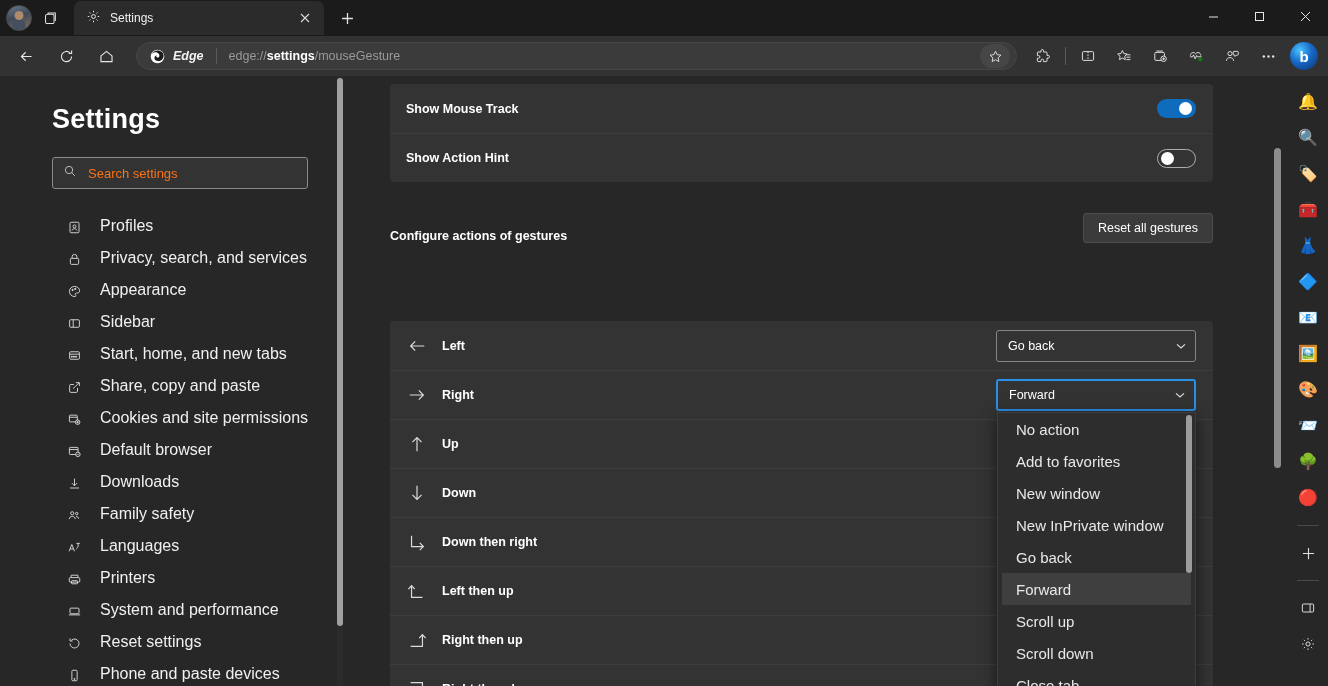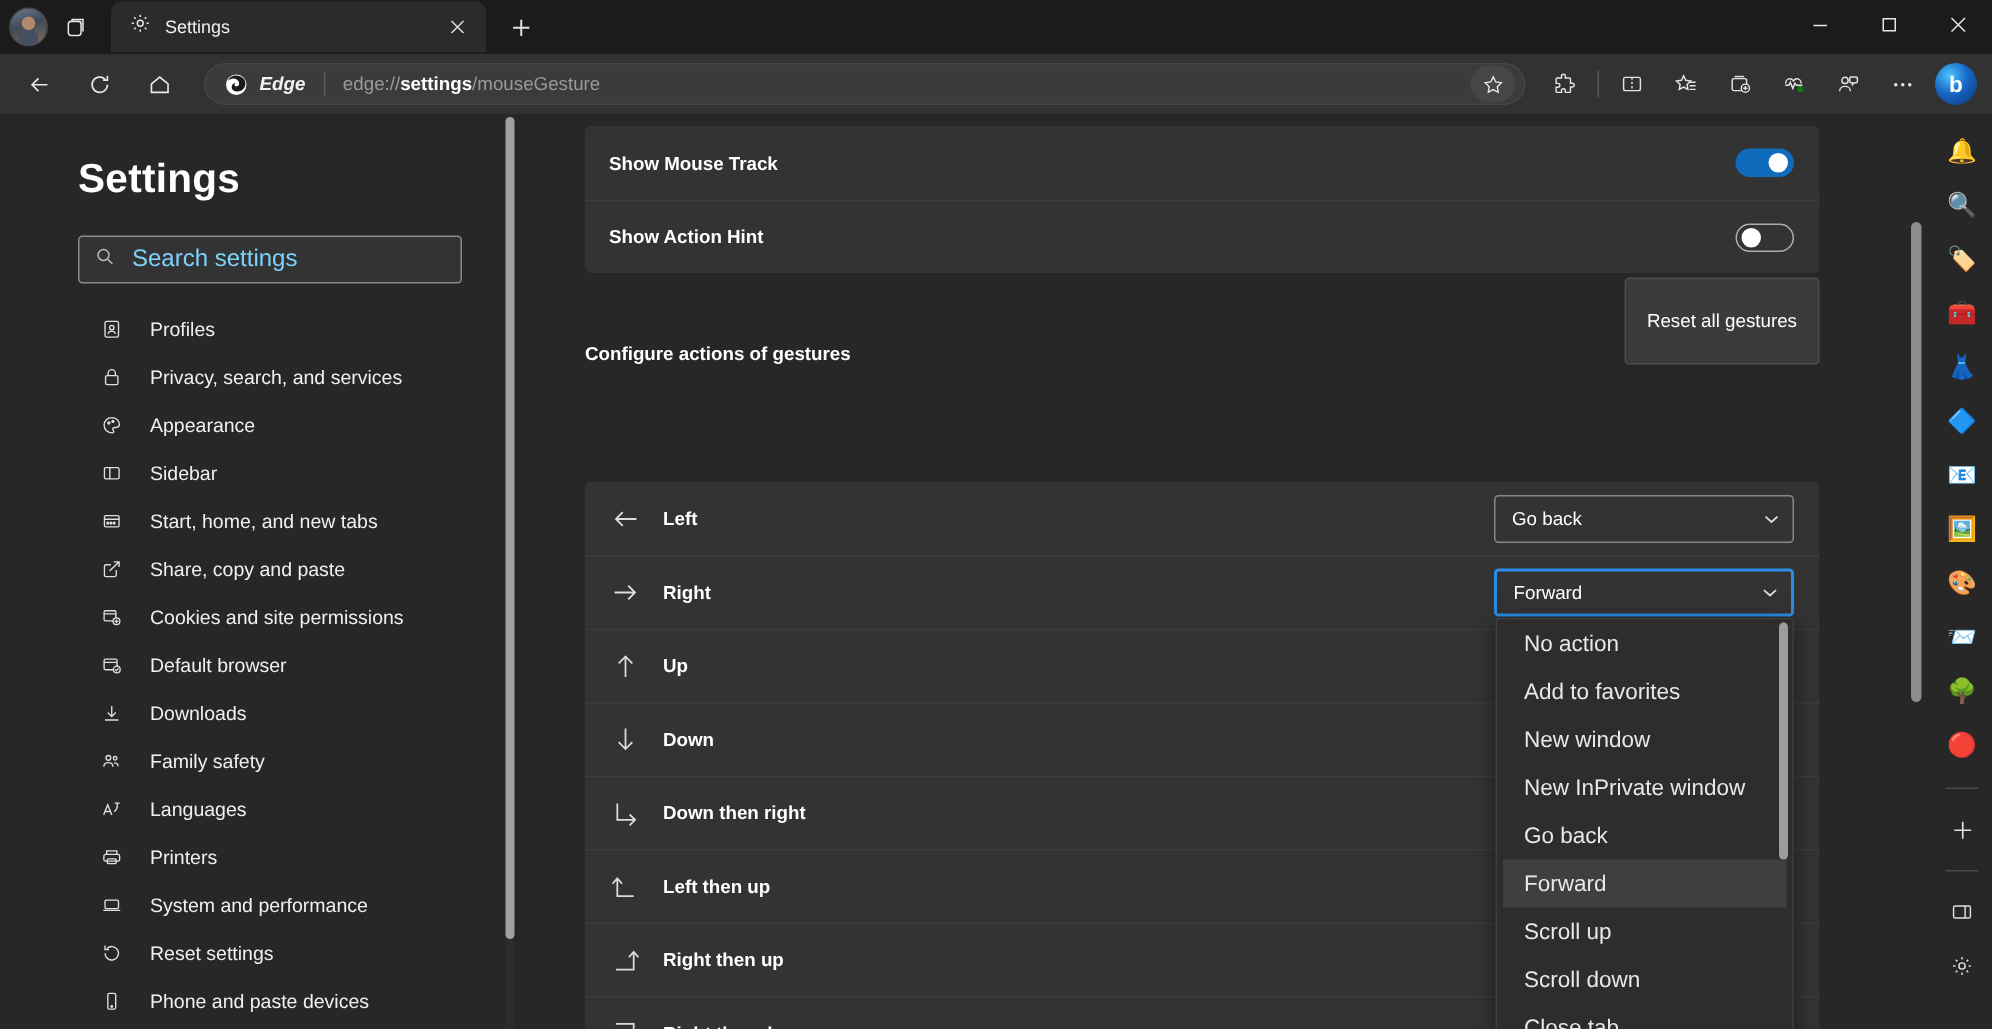--- a/index.html
+++ b/index.html
@@ -92,25 +92,25 @@
   .snav {
     position: absolute; left: 0; top: 0; width: 345px; height: 610px;
     background: #272727; overflow: hidden;
   }
   .snav-title { font-size: 27px; font-weight: bold; margin: 28px 0 0 52px; letter-spacing: .2px; }
   .search-box {
     margin: 22px 0 0 52px; width: 256px; height: 32px;
     border: 1px solid #8a8a8a; background: #333333; border-radius: 3px;
     display: flex; align-items: center; padding: 0 10px; gap: 11px;
   }
-  .search-ph { font-size: 16px; color: #7dd3fc; }
+  .search-ph { font-size: 13px; color: #f97316; }
   .snav-list { margin-top: 14px; }
   .snav-item {
-    height: 32px; display: flex; align-items: center; gap: 18px;
-    padding-left: 66px; color: #f0f0f0; font-size: 13px;
+    height: 32px; display: flex; align-items: flex-end; gap: 18px;
+    padding-left: 66px; color: #f0f0f0; font-size: 16px;
   }
   .snav-ico { width: 16px; height: 16px; display:flex;align-items:center;justify-content:center; flex-shrink:0; }
   .snav-scroll {
     position: absolute; left: 337px; top: 2px; width: 6px; height: 548px;
     background: #a0a0a0; border-radius: 3px;
   }
   .snav-track { position:absolute; left:337px; top:0; width:6px; height:610px; background:#2b2b2b; }
 
   
   .main {
@@ -136,21 +136,21 @@
   .toggle.on .knob { width: 13px; height: 13px; right: 4px; top: 3px; }
   .toggle.off .knob { width: 13px; height: 13px; left: 3px; top: 2px; }
 
   .section-hdr {
     position: absolute; left: 45px; width: 823px; height: 34px;
     display: flex; align-items: flex-end;
   }
   .section-title { font-size: 12.5px; font-weight: bold; flex:1; }
   .btn-reset {
     background: #3b3b3b; border: 1px solid #4d4d4d; border-radius: 3px;
-    color: #ffffff; font-size: 12.5px; padding: 21px 14px; cursor: pointer;
+    color: #ffffff; font-size: 12.5px; padding: 7px 14px; cursor: pointer;
     font-family: "Liberation Sans", sans-serif;
   }
 
   .glist { position: absolute; left: 45px; top: 245px; width: 823px; }
   .grow {
     height: 49px; display: flex; align-items: center;
     background: #333333; border-top: 1px solid #3d3d3d; padding: 0 17px 0 16px;
   }
   .grow:first-child { border-top: none; border-radius: 4px 4px 0 0; }
   .g-ico { width: 22px; height: 22px; margin-right: 14px; flex-shrink:0; display:flex;align-items:center;justify-content:center;}

